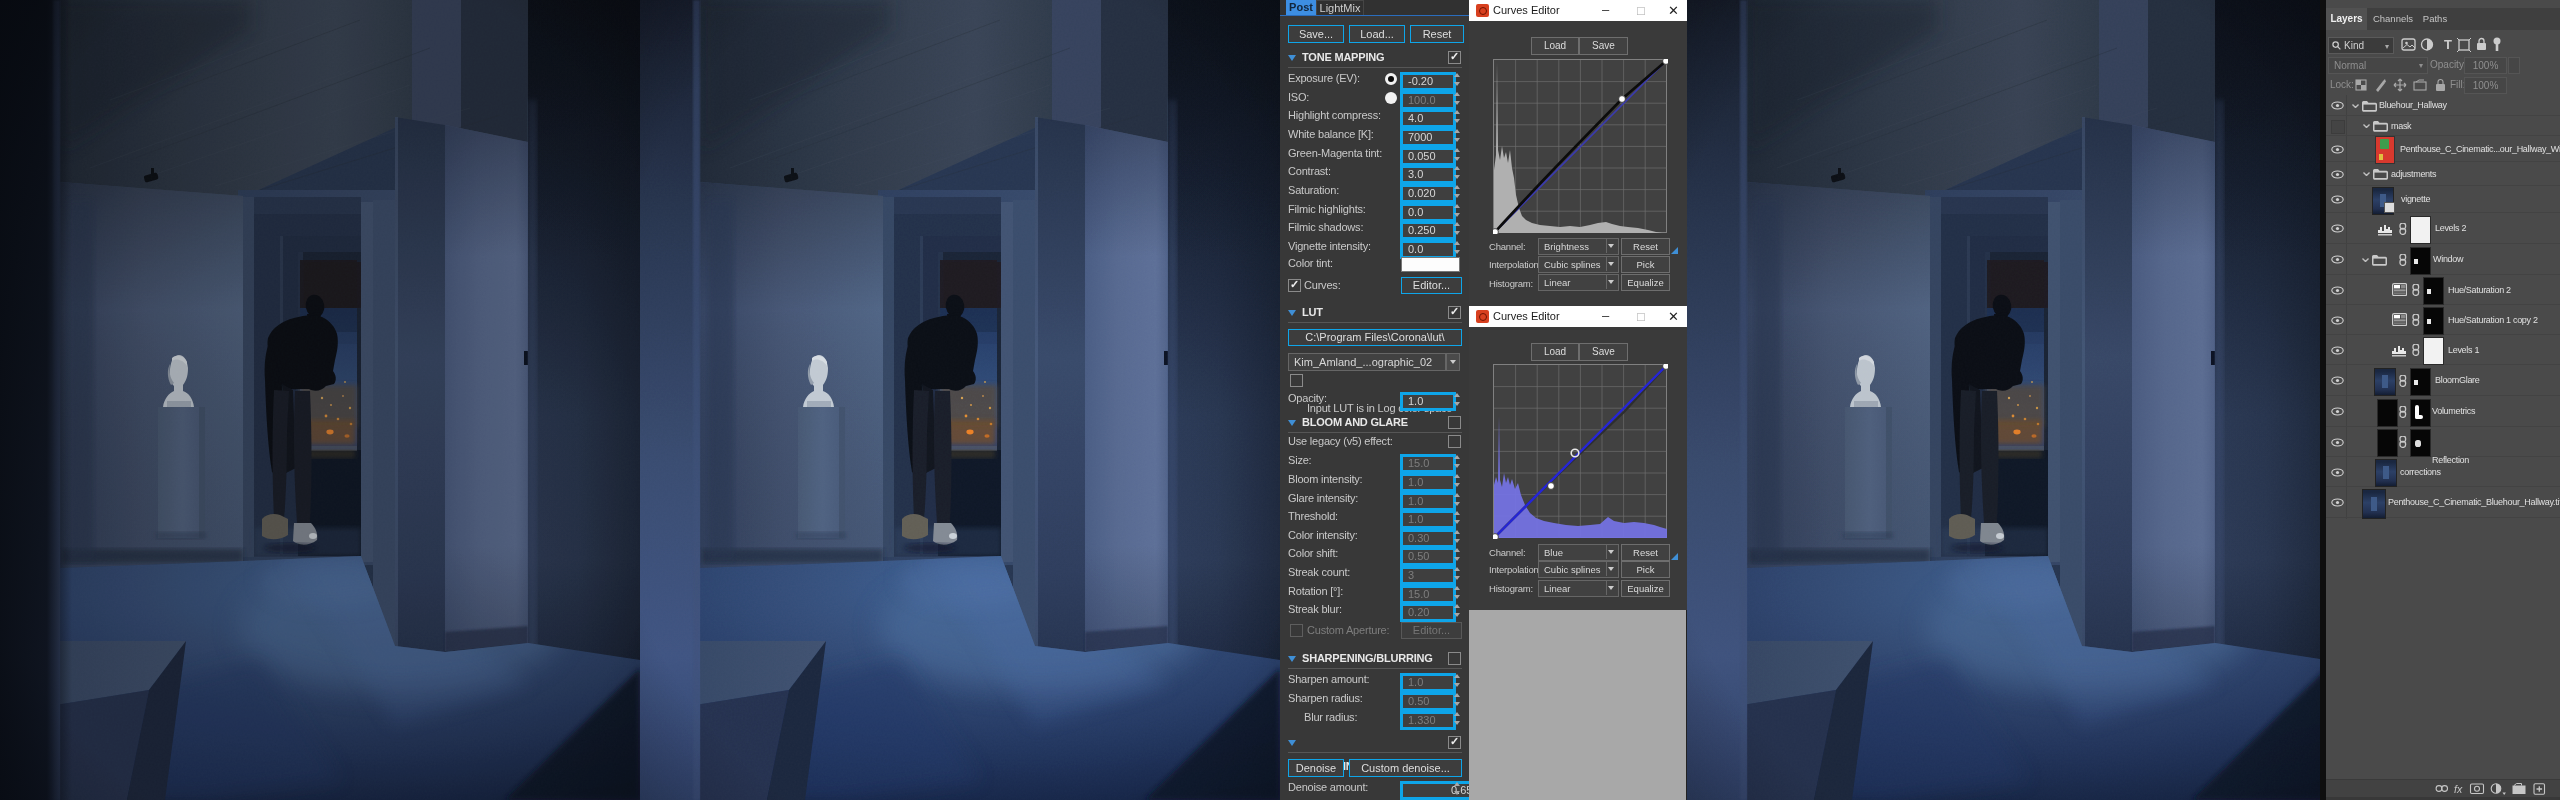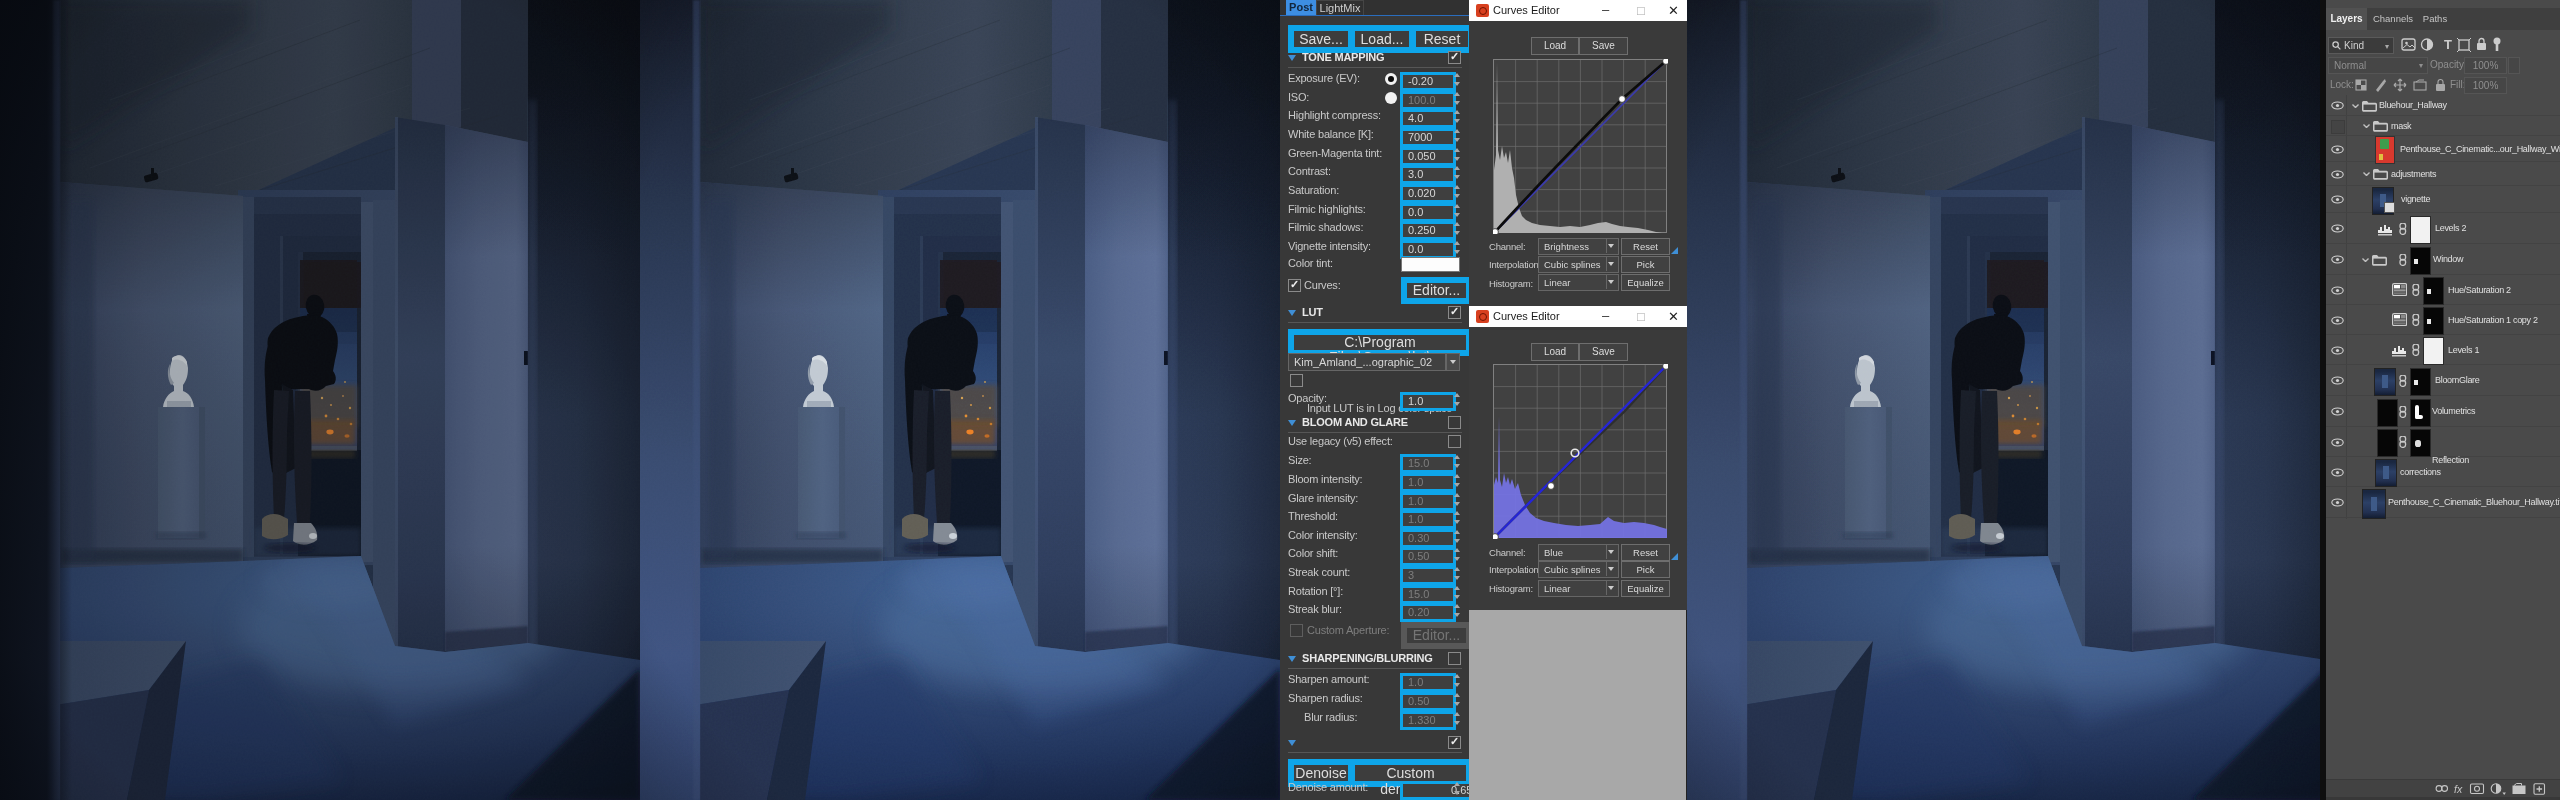--- a/index.html
+++ b/index.html
@@ -13,21 +13,21 @@
 .fld.dis{color:#7e7e7e;}
 .spn{position:absolute;left:172px;width:9px;height:15px;}
 .spn i{position:absolute;left:1.5px;width:0;height:0;border-left:3px solid transparent;border-right:3px solid transparent;}
 .spn i.u{top:1px;border-bottom:4px solid #a8a8a8;}
 .spn i.d{bottom:1px;border-top:4px solid #a8a8a8;}
 .sect{position:absolute;left:22px;font-weight:bold;color:#e8e8e8;font-size:11px;white-space:nowrap;letter-spacing:-0.2px;}
 .tri{position:absolute;left:8px;width:0;height:0;border-left:4.5px solid transparent;border-right:4.5px solid transparent;border-top:6px solid #3f8fd6;}
 .hline{position:absolute;left:8px;width:174px;height:1px;background:#565656;}
 .cb{position:absolute;width:11px;height:11px;border:1px solid #8a8a8a;background:#383838;color:#eee;font-size:11px;line-height:11px;text-align:center;font-weight:bold;}
 .cbc:after{content:"\2713";position:relative;top:-1px;}
-.btn{position:absolute;background:#3d3d3d;border:6px solid #0ea5e9;color:#dedede;text-align:center;font-size:14px;}
+.btn{position:absolute;background:#3d3d3d;border:1px solid #0ea5e9;color:#dedede;text-align:center;font-size:11px;}
 .btn.dis{color:#757575;border-color:#585858;}
 
 .cwin{position:absolute;left:1469px;width:218px;background:#3a3a3a;}
 .ctitle{position:absolute;left:0;top:0;width:218px;height:21px;background:#fff;}
 .ctitle .nm{position:absolute;left:24px;top:4px;font-size:11px;color:#1a1a1a;}
 .cicon{position:absolute;left:7px;top:4px;width:13px;height:13px;background:#d8401f;border-radius:2px;}
 .cicon:after{content:"";position:absolute;left:2.5px;top:2.5px;width:6px;height:6px;border:1.5px solid #6f1402;border-radius:50%;}
 .wbtn{position:absolute;top:3px;font-size:13px;color:#333;}
 .cws{position:absolute;font-size:9.5px;letter-spacing:-0.2px;color:#cccccc;}
 .cdrop{position:absolute;left:69px;width:74px;height:15px;background:#414141;border:1px solid #666;font-size:9.5px;color:#d8d8d8;line-height:15px;padding-left:5px;}

